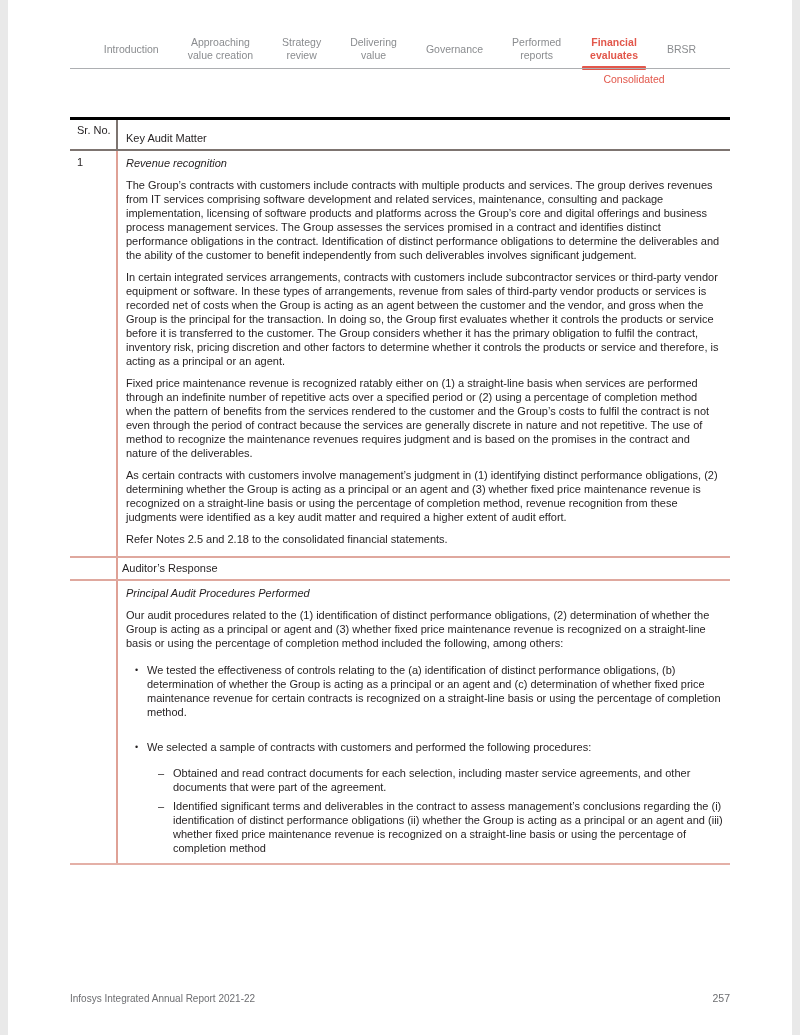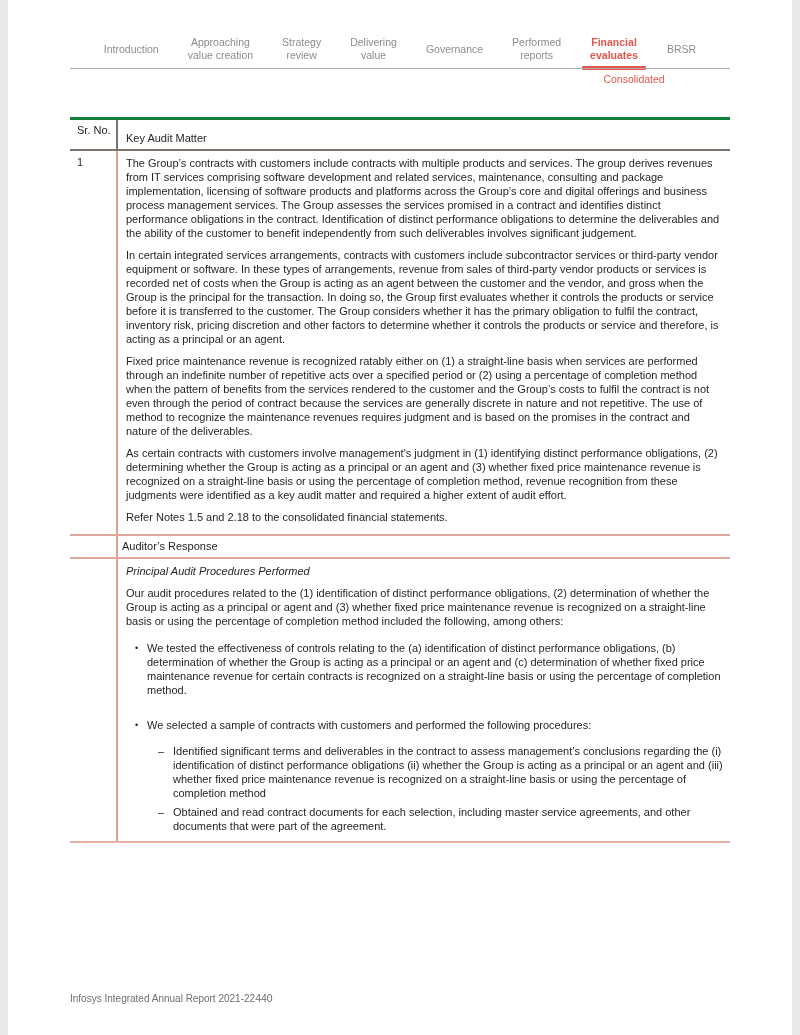--- a/index.html
+++ b/index.html
@@ -30,21 +30,21 @@
     position:absolute; top:calc(100% + 5px); left:50%; transform:translateX(-50%);
     color:#e2574b; font-weight:normal; font-size:10.5px; white-space:nowrap;margin-left:20px;
   }
   .header-rule {
     position:absolute; left:62px; right:62px; top:68px; height:1px; background:#adafb2;
   }
 
   
   .audit-table {
     position:absolute; left:62px; right:62px; top:117px;
-    border-top:3px solid #15803d;
+    border-top:3px solid #000000;
     border-bottom:2px solid #e4b0a7;
     font-size:11px; line-height:14px;
   }
   .t-row { display:grid; grid-template-columns:48px 1fr; }
   .t-row.header { border-bottom:2px solid #7d7470; }
   .t-row.header .cell-left { border-right:2px solid #7d7470; }
   .cell-left { border-right:2px solid #dfa196; padding:4px 2px 4px 7px; }
   .t-row.header .cell-left, .t-row.header .cell-right { padding-top:3px; padding-bottom:4px; }
   .t-row.header .cell-right { padding-left:8px;margin-top:8px; }
   .cell-right { padding:5px 6px 8px 8px; }
@@ -61,21 +61,21 @@
   li.bullet + li.bullet { margin-top:21px; }
   li.bullet::before { content:"\2022"; position:absolute; left:9px; top:0; font-size:9px; line-height:14px; }
   ul.dashes { list-style:none; margin:12px 0 0; padding:0; }
   li.dash { position:relative; padding-left:26px; }
   li.dash + li.dash { margin-top:5px; }
   li.dash::before { content:"\2013"; position:absolute; left:11px; top:0; }
 
   
   .footer {
     position:absolute; left:62px; right:62px; top:992px;
-    display:flex; align-items:baseline;
+    display:flex; justify-content:space-between; align-items:baseline;
     color:#6d6e71;
   }
   .footer-left { font-size:10px; }
   .footer-page { font-size:10.5px; }
 </style>
 </head>
 <body>
 
 <div class="page">
 
@@ -117,51 +117,52 @@
   <div class="audit-table">
 
     <div class="t-row header">
       <div class="cell-left">Sr. No.</div>
       <div class="cell-right">Key Audit Matter</div>
     </div>
 
     <div class="t-row">
       <div class="cell-left">1</div>
       <div class="cell-right">
+        <p class="kam-title">Revenue recognition</p>
         <p>The Group’s contracts with customers include contracts with multiple products and services. The group derives revenues from IT services comprising software development and related services, maintenance, consulting and package implementation, licensing of software products and platforms across the Group’s core and digital offerings and business process management services. The Group assesses the services promised in a contract and identifies distinct performance obligations in the contract. Identification of distinct performance obligations to determine the deliverables and the ability of the customer to benefit independently from such deliverables involves significant judgement.</p>
         <p>In certain integrated services arrangements, contracts with customers include subcontractor services or third-party vendor equipment or software. In these types of arrangements, revenue from sales of third-party vendor products or services is recorded net of costs when the Group is acting as an agent between the customer and the vendor, and gross when the Group is the principal for the transaction. In doing so, the Group first evaluates whether it controls the products or service before it is transferred to the customer. The Group considers whether it has the primary obligation to fulfil the contract, inventory risk, pricing discretion and other factors to determine whether it controls the products or service and therefore, is acting as a principal or an agent.</p>
         <p>Fixed price maintenance revenue is recognized ratably either on (1) a straight-line basis when services are performed through an indefinite number of repetitive acts over a specified period or (2) using a percentage of completion method when the pattern of benefits from the services rendered to the customer and the Group’s costs to fulfil the contract is not even through the period of contract because the services are generally discrete in nature and not repetitive. The use of method to recognize the maintenance revenues requires judgment and is based on the promises in the contract and nature of the deliverables.</p>
         <p>As certain contracts with customers involve management’s judgment in (1) identifying distinct performance obligations, (2) determining whether the Group is acting as a principal or an agent and (3) whether fixed price maintenance revenue is recognized on a straight-line basis or using the percentage of completion method, revenue recognition from these judgments were identified as a key audit matter and required a higher extent of audit effort.</p>
-        <p>Refer Notes 1.5 and 2.18 to the consolidated financial statements.</p>
+        <p>Refer Notes 2.5 and 2.18 to the consolidated financial statements.</p>
       </div>
     </div>
 
     <div class="t-row lined response-row">
       <div class="cell-left"></div>
       <div class="cell-right">Auditor’s Response</div>
     </div>
 
     <div class="t-row lined">
       <div class="cell-left"></div>
       <div class="cell-right">
         <p class="italic">Principal Audit Procedures Performed</p>
         <p>Our audit procedures related to the (1) identification of distinct performance obligations, (2) determination of whether the Group is acting as a principal or agent and (3) whether fixed price maintenance revenue is recognized on a straight-line basis or using the percentage of completion method included the following, among others:</p>
         <ul class="bullets">
           <li class="bullet">We tested the effectiveness of controls relating to the (a) identification of distinct performance obligations, (b) determination of whether the Group is acting as a principal or an agent and (c) determination of whether fixed price maintenance revenue for certain contracts is recognized on a straight-line basis or using the percentage of completion method.</li>
           <li class="bullet">
             <span>We selected a sample of contracts with customers and performed the following procedures:</span>
             <ul class="dashes">
+              <li class="dash">Obtained and read contract documents for each selection, including master service agreements, and other documents that were part of the agreement.</li>
               <li class="dash">Identified significant terms and deliverables in the contract to assess management’s conclusions regarding the (i) identification of distinct performance obligations (ii) whether the Group is acting as a principal or an agent and (iii) whether fixed price maintenance revenue is recognized on a straight-line basis or using the percentage of completion method</li>
-              <li class="dash">Obtained and read contract documents for each selection, including master service agreements, and other documents that were part of the agreement.</li>
             </ul>
           </li>
         </ul>
       </div>
     </div>
 
   </div>
 
   <div class="footer">
     <span class="footer-left">Infosys Integrated Annual Report 2021-22</span>
-    <span class="footer-page">440</span>
+    <span class="footer-page">257</span>
   </div>
 
 </div>
 
 </body></html>

